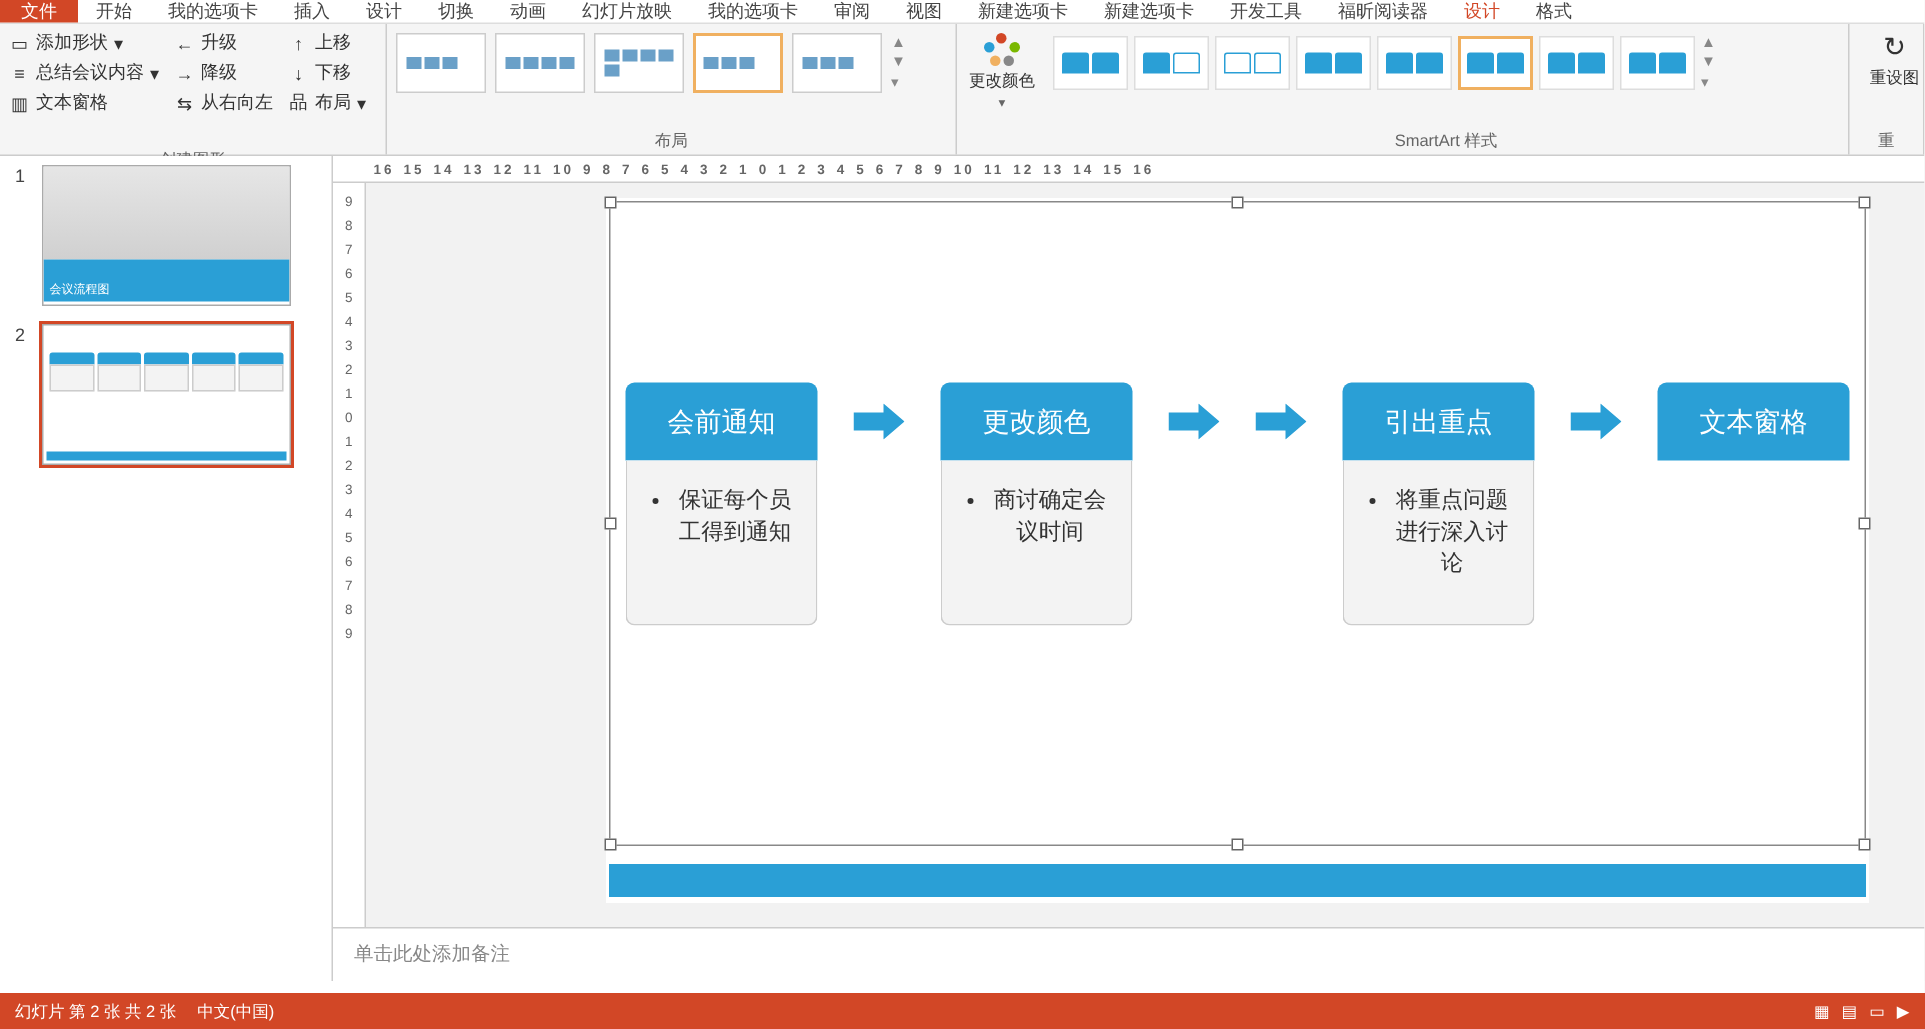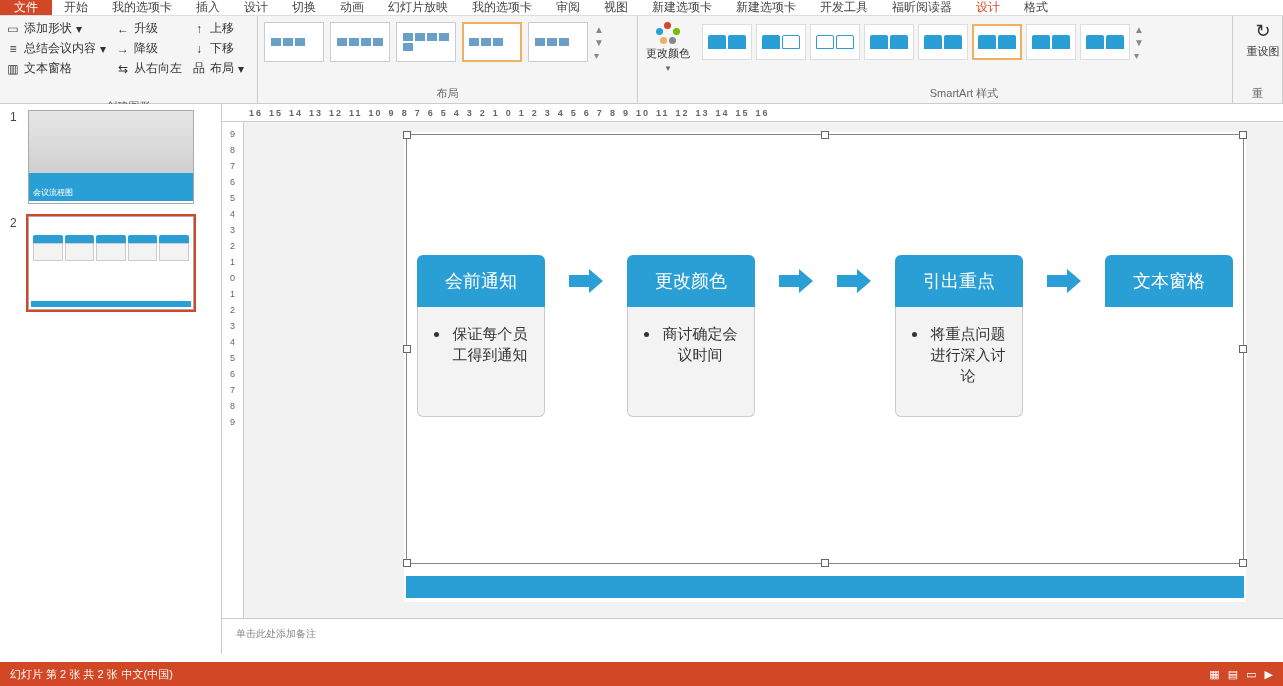--- a/index.html
+++ b/index.html
@@ -66,24 +66,24 @@
 .sa-node { flex: 1; display: flex; flex-direction: column; }
 .sa-title { background: #2a9fd6; color: #fff; font-size: 18px; padding: 14px 6px; border-radius: 6px 6px 0 0; text-align: center; }
 .sa-body { background: #f3f3f3; border: 1px solid #ccc; border-top: none; border-radius: 0 0 6px 6px; padding: 16px 14px; min-height: 110px; }
 .sa-body ul { list-style: disc; padding-left: 18px; }
 .sa-body li { font-size: 15px; color: #333; line-height: 1.4; text-align: center; }
 .sa-arrow { width: 34px; height: 24px; margin-top: 14px; }
 .sa-arrow svg polygon { fill: #2a9fd6; }
 
 .blue-bar { position: absolute; left: 2px; bottom: 4px; right: 2px; height: 22px; background: #2a9fd6; }
 
-.notes { height: 36px; background: #fff; border-top: 1px solid #ccc; font-size: 10px; color: #888; padding: 8px 14px; }
-
-
-.statusbar { height: 24px; background: #d24726; color: #fff; font-size: 11px; display: flex; align-items: center; padding: 0 10px; gap: 4px; position: fixed; bottom: 0; left: 0; right: 0;}
+.notes { height: 36px; background: #fff; border-top: 1px solid #ccc; font-size: 13px; color: #888; padding: 8px 14px; }
+
+
+.statusbar { height: 24px; background: #d24726; color: #fff; font-size: 11px; display: flex; align-items: center; padding: 0 10px; gap: 14px; position: fixed; bottom: 0; left: 0; right: 0;}
 .statusbar .right { margin-left: auto; display: flex; gap: 8px; }
 
 
 .thumb1-img { height: 62px; background: linear-gradient(#e6e6e6,#d0d0d0); }
 .thumb1-bar { height: 18px; background: #2a9fd6; color: #fff; font-size: 8px; padding: 14px 4px; }
 
 .mini-flow { display:flex; gap:2px; padding:18px 4px 0 4px; }
 .mini-node { flex:1; }
 .mini-node .t { background:#2a9fd6; height:8px; border-radius:2px 2px 0 0; }
 .mini-node .b { background:#f3f3f3; border:1px solid #ccc; height:18px; }

